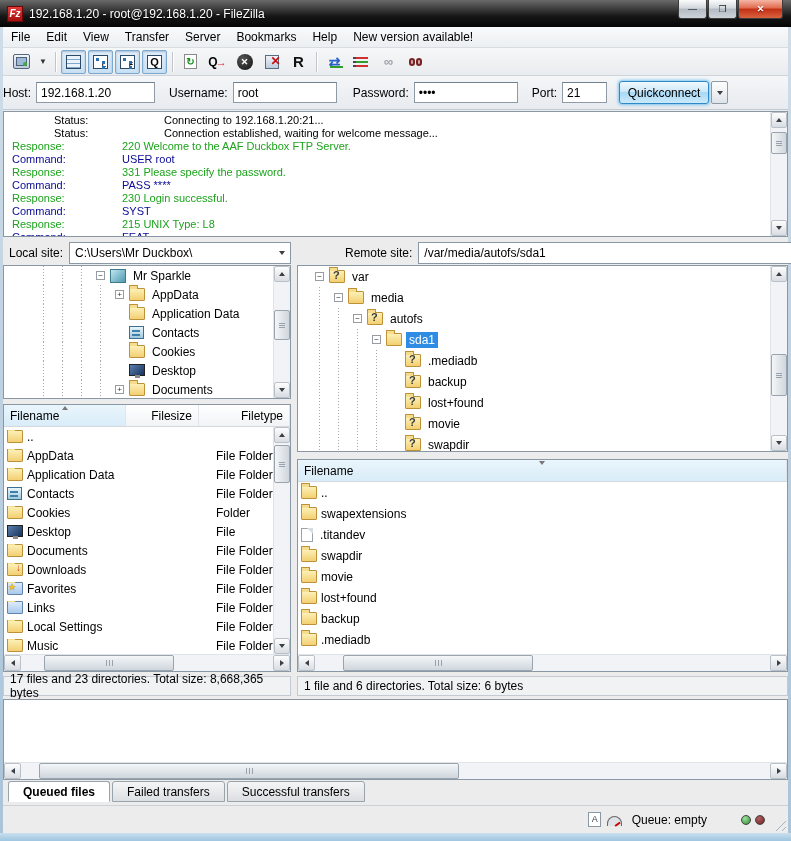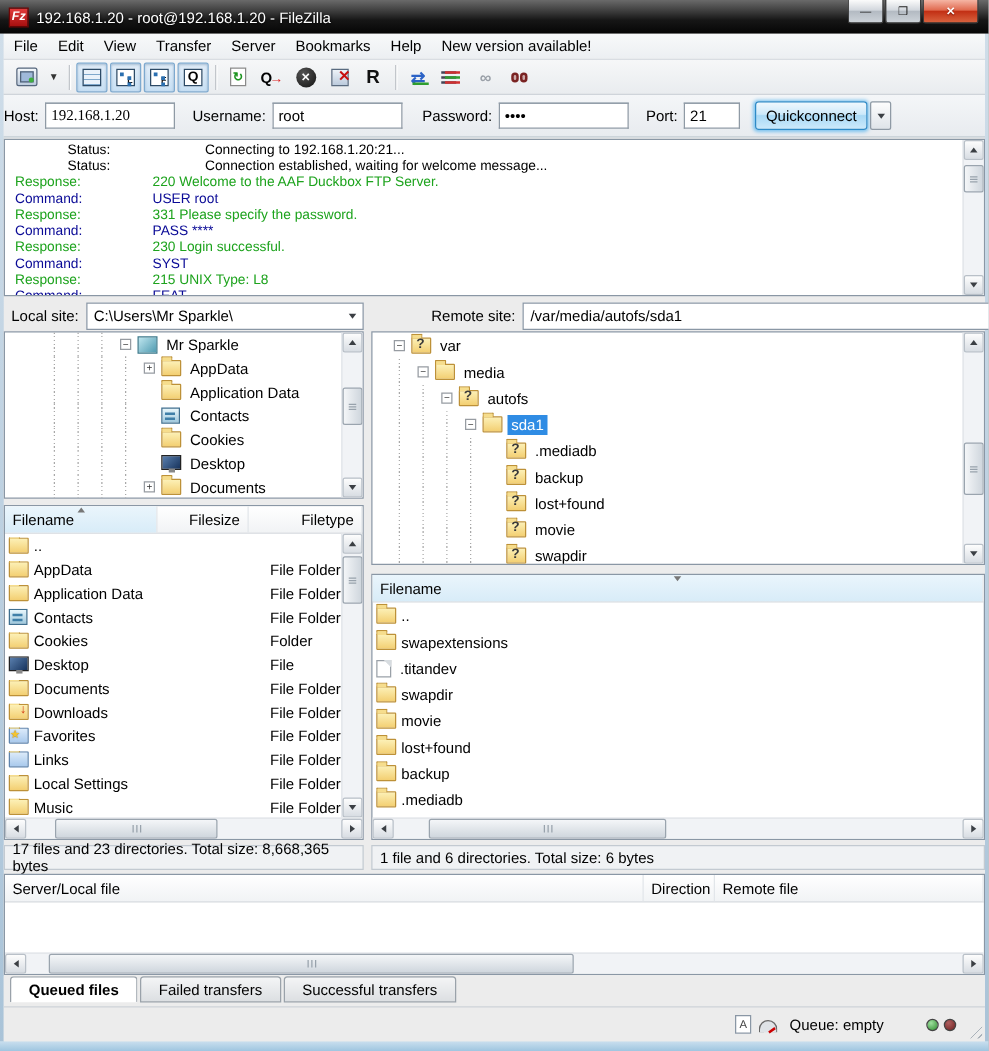--- a/index.html
+++ b/index.html
@@ -265,21 +265,21 @@
       <div class="tb">
         <span class="i-box i-sync">∞</span>
       </div>
       <div class="tb">
         <span class="i-box i-find"></span>
       </div>
     </div>
 
   <div class="quickbar">
     <span class="qc-label">Host:</span>
-    <input class="qc-input" style="width: 104px; font-family: Liberation Serif, serif;" value="192.168.1.20">
+    <input class="qc-input" style="width: 119px;" value="192.168.1.20">
     <span class="qc-label" style="margin-left:14px">Username:</span>
     <input class="qc-input" style="width: 104px;" value="root">
     <span class="qc-label" style="margin-left:16px">Password:</span>
     <input class="qc-input" style="width: 104px;" value="••••">
     <span class="qc-label" style="margin-left:14px">Port:</span>
     <input class="qc-input" style="width: 45px;" value="21">
     <button class="qc-btn">Quickconnect</button>
     <div class="qc-drop">
         <span class="tri-dn"></span>
       </div>
@@ -337,21 +337,21 @@
         </div>
       <div class="sbtn down">
           <span class="tri-dn"></span>
         </div>
     </div>
   </div>
 
   <div class="site-row" style="left:3px;top:242px;width:288px;">
     <span class="site-label">Local site:</span>
     <div class="combo">
-      <span>C:\Users\Mr Sparkle\</span>
+      <span>C:\Users\Mr Duckbox\</span>
       <span class="carr">
           <span class="tri-dn"></span>
         </span>
     </div>
   </div>
 
   <div class="site-row" style="left:297px;top:242px;width:491px;margin-left:42px;">
     <span class="site-label">Remote site:</span>
     <div class="combo">
       <span>/var/media/autofs/sda1</span>
@@ -726,31 +726,20 @@
   </div>
 
   <div class="statusline" style="left:3px;top:676px;width:288px;">
     <span>17 files and 23 directories. Total size: 8,668,365 bytes</span>
   </div>
   <div class="statusline" style="left:297px;top:676px;width:491px;">
     <span>1 file and 6 directories. Total size: 6 bytes</span>
   </div>
 
   <div class="panel" style="left:3px;top:699px;width:785px;height:81px;">
-    <div class="lheader" id="queueheader">
-        <div class="lh-cell" style="width: 511px;">
-          <span>Server/Local file</span>
-        </div>
-        <div class="lh-cell" style="width: 57px;">
-          <span>Direction</span>
-        </div>
-        <div class="lh-cell" style="flex: 1 1 0%;">
-          <span>Remote file</span>
-        </div>
-      </div>
     <div class="queue-body" style="height:41px;"></div>
     <div class="hsb" style="position:absolute;left:0;right:0;bottom:0;">
       <div class="sbtn">
           <span class="tri-l"></span>
         </div>
       <div class="thumb" style="left:35px;width:420px;"></div>
       <div class="sbtn right">
           <span class="tri-r"></span>
         </div>
     </div>

